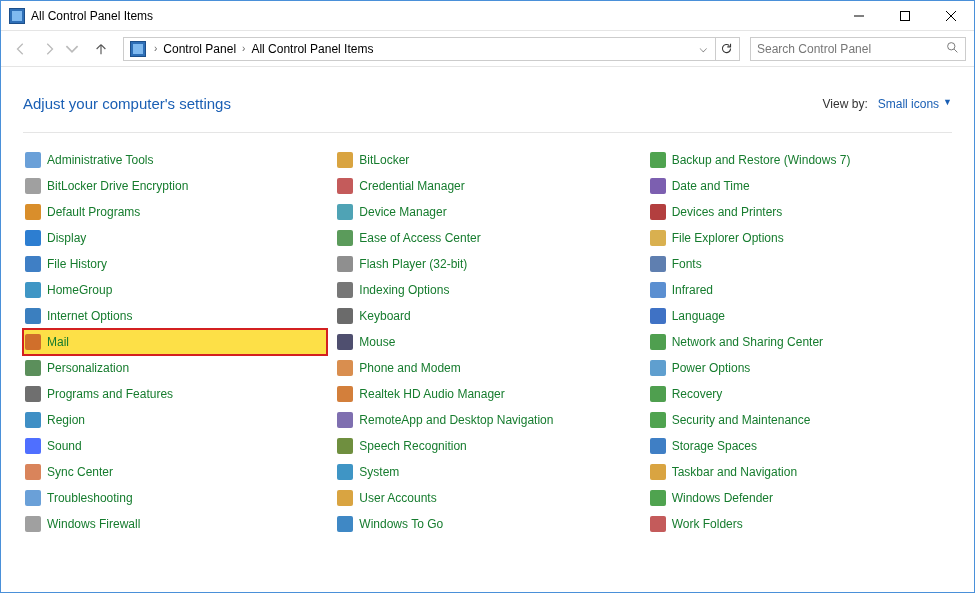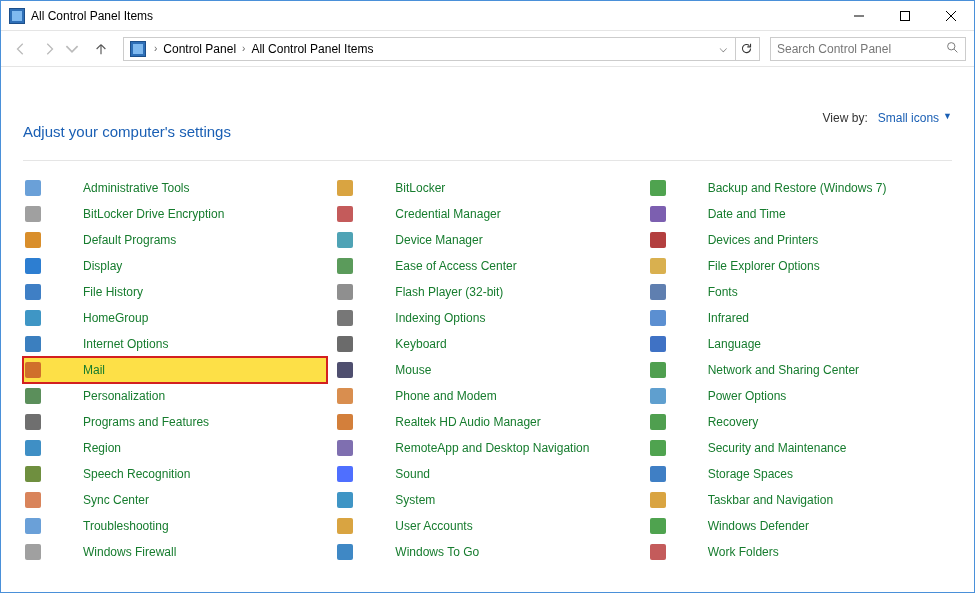--- a/index.html
+++ b/index.html
@@ -61,35 +61,35 @@
     width:16px;height:16px;margin:0 4px;
     background:#2e6fb7;border:1px solid #1c4f8a;position:relative;
   }
   .addrbar .addr-icon::after{content:"";position:absolute;inset:2px;background:#7fb9ef;}
   .crumb { color:#000; padding:0 2px; }
   .crumb-sep { color:#666; padding:0 4px; font-size:10px;}
   .addr-right { margin-left:auto; display:flex; align-items:center; gap:2px; padding-right:2px;}
   .addr-drop { color:#555; font-size:10px; padding:4px;}
   .refresh { width:22px;height:22px;display:flex;align-items:center;justify-content:center;color:#333;border-left:1px solid #ccc; margin-left:2px;}
   .searchbox {
-    width:196px; height:24px; border:1px solid #ccc; display:flex; align-items:center;
+    width:216px; height:24px; border:1px solid #ccc; display:flex; align-items:center;
     padding:0 6px; color:#777;
   }
   .searchbox .search-text{flex:1; font-size:12px;}
   .searchbox .search-icon{color:#777;}
   
   
   .content { padding: 16px 22px; }
   .header-row {
     display:flex; justify-content:space-between; align-items:center;
     padding: 12px 0 20px;
     border-bottom:1px solid #e5e5e5;
     margin-bottom: 14px;
   }
-  .heading { color:#1a5fb4; font-size:15px; font-weight:400;margin-top:28px; }
+  .heading { color:#1a5fb4; font-size:15px; font-weight:400; }
   .viewby { font-size:12px; color:#333; display:flex; align-items:center; gap:10px; }
   .viewby .vb-link { color:#1a5fb4; display:flex; gap:4px;}
   .viewby .vb-link .chev { font-size:9px; color:#1a5fb4;}
   
   .grid {
     display:grid;
     grid-template-columns: repeat(3, 1fr);
     column-gap: 8px;
   }
   .cell {
@@ -101,21 +101,21 @@
     outline:2px solid #d32020;
     outline-offset:-1px;
   }
   .cell .ico {
     width:16px; height:16px; flex:0 0 16px;
     border-radius:2px;
     display:flex;align-items:center;justify-content:center;
     font-size:10px; color:#fff;
     position:relative;
   }
-  .cell .label { color:#167c2e; font-size:12px; white-space:nowrap;margin-left:36px;}
+  .cell .label { color:#167c2e; font-size:12px; white-space:nowrap;}
   
   
   .ic-0{background:#6aa0d8;} .ic-1{background:#d9a441;} .ic-2{background:#4fa34f;}
   .ic-3{background:#a0a0a0;} .ic-4{background:#3f88c5;} .ic-5{background:#c45b5b;}
   .ic-6{background:#7c5fb0;} .ic-7{background:#d98e2b;} .ic-8{background:#4fa3b5;}
   .ic-9{background:#b33f3f;} .ic-10{background:#2d7ed1;} .ic-11{background:#5b9b5b;}
   .ic-12{background:#d9b04f;} .ic-13{background:#3f7fc5;} .ic-14{background:#8f8f8f;}
   .ic-15{background:#5f7fb0;} .ic-16{background:#3f96c5;} .ic-17{background:#777;}
   .ic-18{background:#5b8fd1;} .ic-19{background:#3b7fbf;} .ic-20{background:#6b6b6b;}
   .ic-21{background:#3f72c5;} .ic-22{background:#d06f2b;} .ic-23{background:#4f4f6f;}
@@ -340,28 +340,28 @@
       </div>
       <div class="cell">
         <div class="ico ic-32"></div>
         <span class="label">RemoteApp and Desktop Navigation</span>
       </div>
       <div class="cell">
         <div class="ico ic-33"></div>
         <span class="label">Security and Maintenance</span>
       </div>
       <div class="cell">
+        <div class="ico ic-34"></div>
+        <span class="label">Sound</span>
+      </div>
+      <div class="cell">
         <div class="ico ic-35"></div>
         <span class="label">Speech Recognition</span>
       </div>
       <div class="cell">
-        <div class="ico ic-34"></div>
-        <span class="label">Sound</span>
-      </div>
-      <div class="cell">
         <div class="ico ic-36"></div>
         <span class="label">Storage Spaces</span>
       </div>
       <div class="cell">
         <div class="ico ic-37"></div>
         <span class="label">Sync Center</span>
       </div>
       <div class="cell">
         <div class="ico ic-38"></div>
         <span class="label">System</span>

